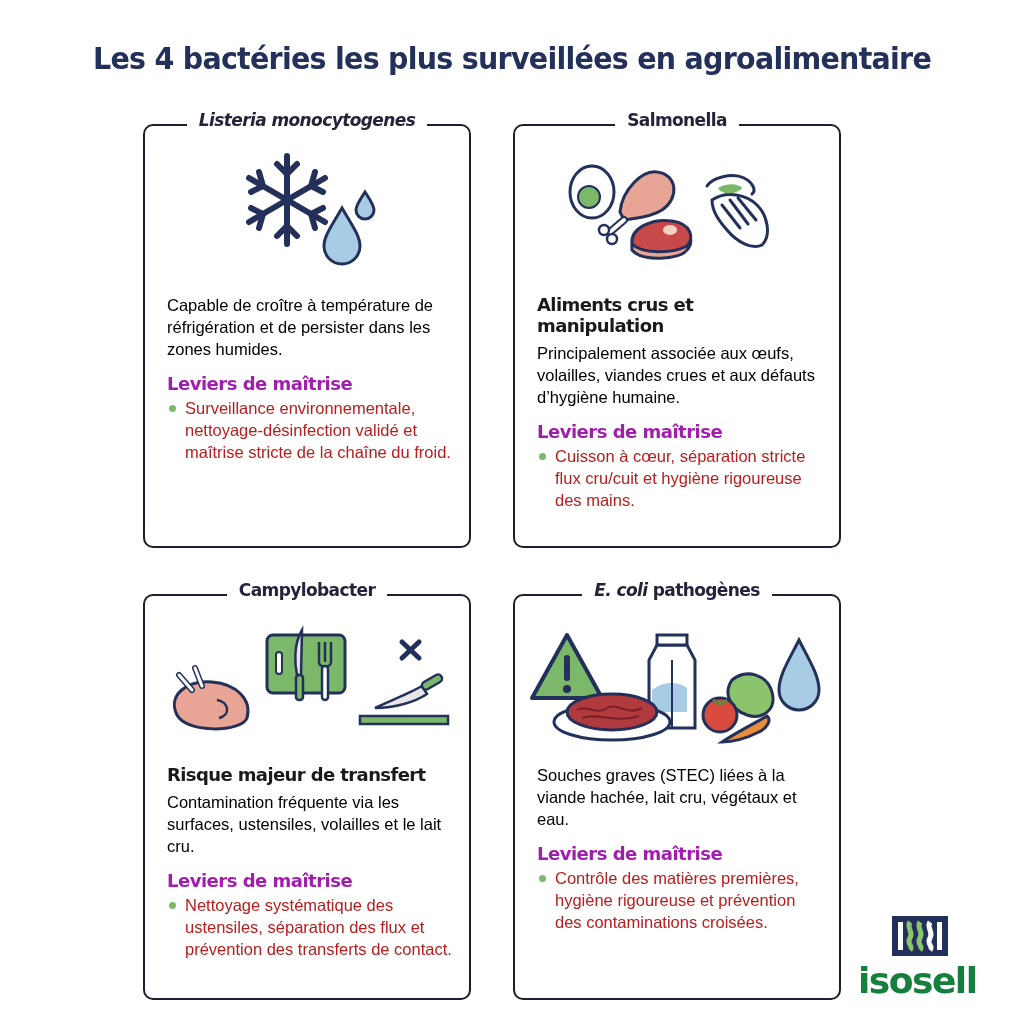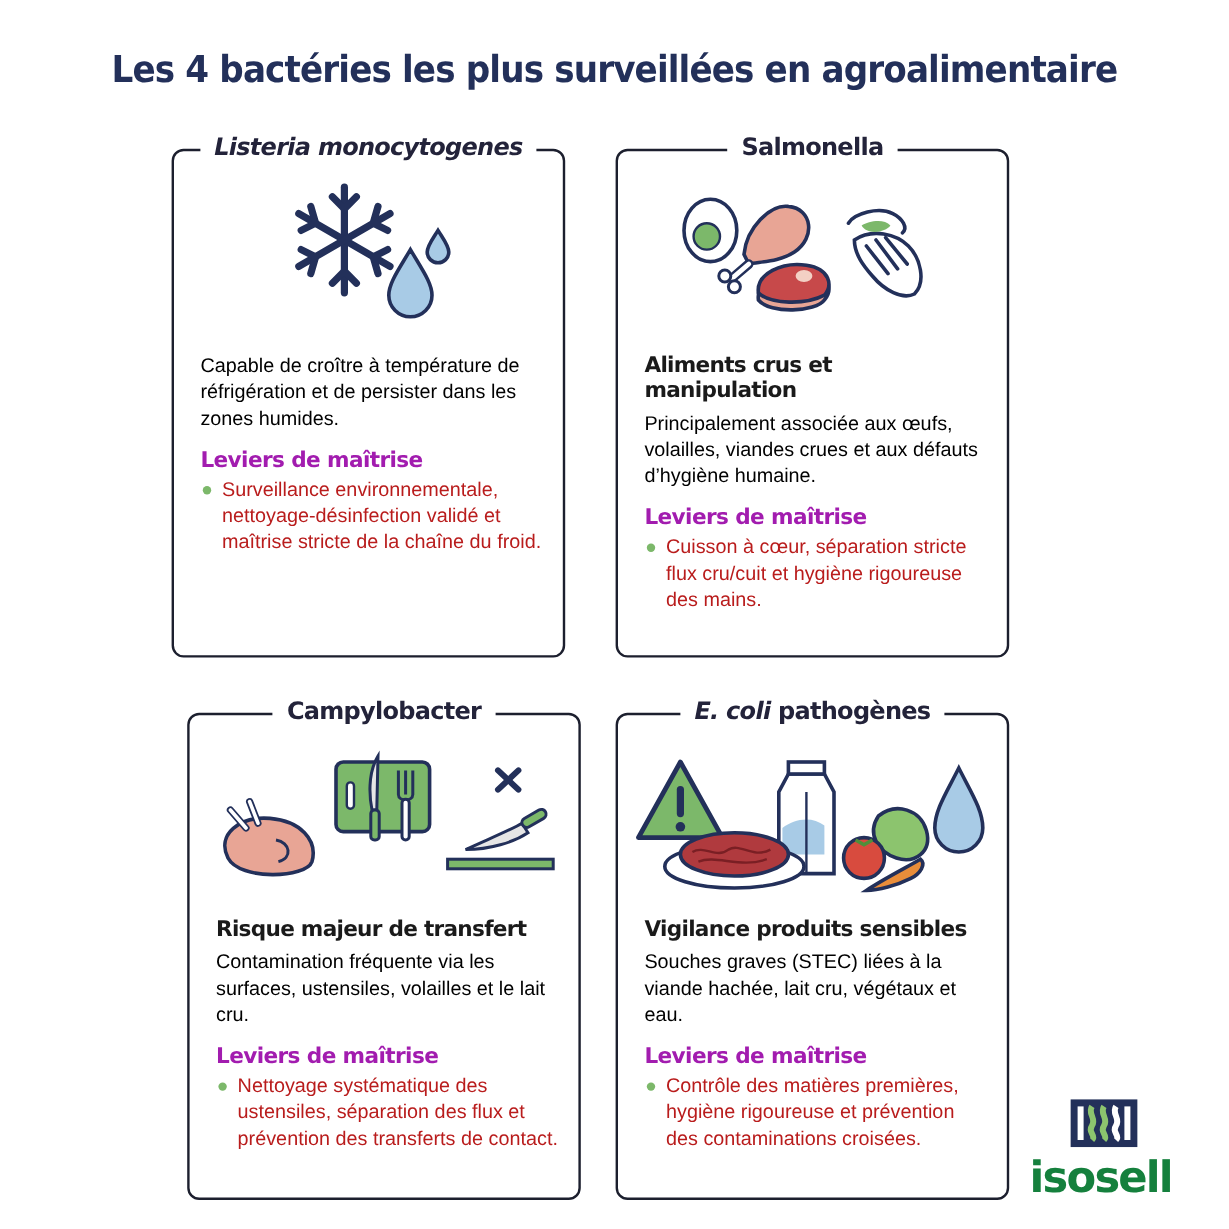--- a/index.html
+++ b/index.html
@@ -14,21 +14,21 @@
   }
   .card {
     position: absolute; width: 328px; border: 2.5px solid #1c1f2e; border-radius: 10px;
     box-sizing: border-box; background: #fff;
   }
   .card-title {
     position: absolute; top: -16px; left: 0; right: 0; text-align: center;
   }
   .card-title span.wrap {
     background: #fff; padding: 0 12px; font-family: "DejaVu Sans", sans-serif;
-    font-weight: bold; font-size: 20px; color: #23233a; letter-spacing: -0.6px;
+    font-weight: bold; font-size: 17px; color: #23233a; letter-spacing: -0.6px;
   }
   .card-title i { font-style: italic; }
   .illus { position: absolute; left: 0; right: 0; top: 24px; height: 120px; }
   .illus svg { display: block; margin: 0 auto; }
   .body { position: absolute; left: 22px; right: 14px; top: 168px; }
   .heading {
     font-family: "DejaVu Sans", sans-serif; font-weight: bold; font-size: 18px;
     color: #1a1a1a; letter-spacing: -0.6px; margin-bottom: 6px;
   }
   .desc { font-size: 16.5px; line-height: 22px; color: #000000; }
@@ -116,21 +116,21 @@
     <div class="heading">Aliments crus et manipulation</div>
     <div class="desc">Principalement associée aux œufs, volailles, viandes crues et aux défauts d’hygiène humaine.</div>
     <div class="levers-title">Leviers de maîtrise</div>
     <div class="bullet">
         <span class="dot"></span>
         <span>Cuisson à cœur, séparation stricte flux cru/cuit et hygiène rigoureuse des mains.</span>
       </div>
   </div>
 </div>
 
-<div class="card" style="left:156px; top:594px; height:406px;">
+<div class="card" style="left:143px; top:594px; height:406px;">
   <div class="card-title">
     <span class="wrap"><i></i><span>Campylobacter</span></span>
   </div>
   <div class="illus">
     <svg width="300" height="120" viewBox="0 0 300 120">
       <g>
         <path d="M20,95 C10,75 30,60 55,62 C80,64 95,80 90,98 C85,112 30,114 20,95 Z" fill="#e8a595" stroke="#23305a" stroke-width="3"></path>
         <path d="M35,70 L22,55 M45,66 L38,48" stroke="#23305a" stroke-width="6" stroke-linecap="round"></path>
         <path d="M35,70 L22,55 M45,66 L38,48" stroke="#fff" stroke-width="3" stroke-linecap="round"></path>
         <path d="M60,80 C72,82 74,95 62,98" fill="none" stroke="#23305a" stroke-width="2.5"></path>
@@ -192,21 +192,20 @@
         <circle cx="193" cy="95" r="17" fill="#d84b3e" stroke="#23305a" stroke-width="3"></circle>
         <path d="M186,80 L193,84 L200,80" stroke="#4f8f3a" stroke-width="3" fill="none"></path>
         <path d="M195,122 C210,112 230,102 240,96 C245,100 240,108 232,112 C220,118 205,122 195,122 Z" fill="#e98d3a" stroke="#23305a" stroke-width="3"></path>
       </g>
       <g>
         <path d="M272,20 C262,40 252,55 252,70 A20,20 0 0 0 292,70 C292,55 282,40 272,20 Z" fill="#a8cbe6" stroke="#23305a" stroke-width="3"></path>
       </g>
     </svg>
   </div>
   <div class="body">
-    <div class="heading">Vigilance produits sensibles</div>
     <div class="desc">Souches graves (STEC) liées à la viande hachée, lait cru, végétaux et eau.</div>
     <div class="levers-title">Leviers de maîtrise</div>
     <div class="bullet">
         <span class="dot"></span>
         <span>Contrôle des matières premières, hygiène rigoureuse et prévention des contaminations croisées.</span>
       </div>
   </div>
 </div>
 
 <div class="logo">

